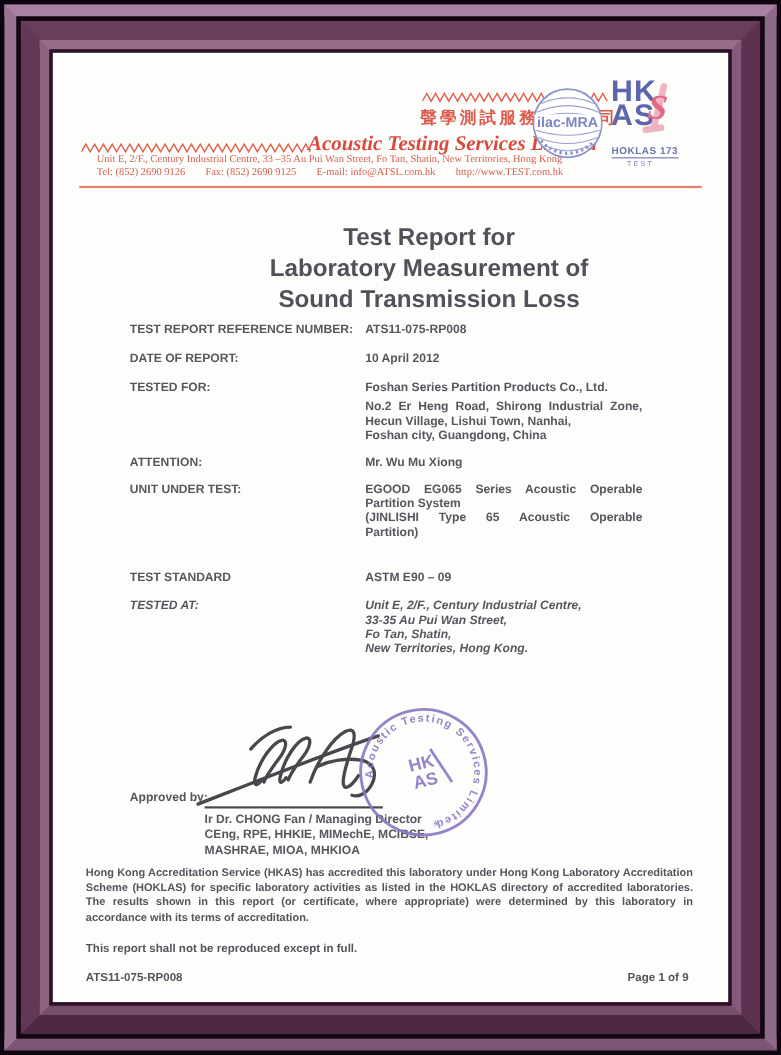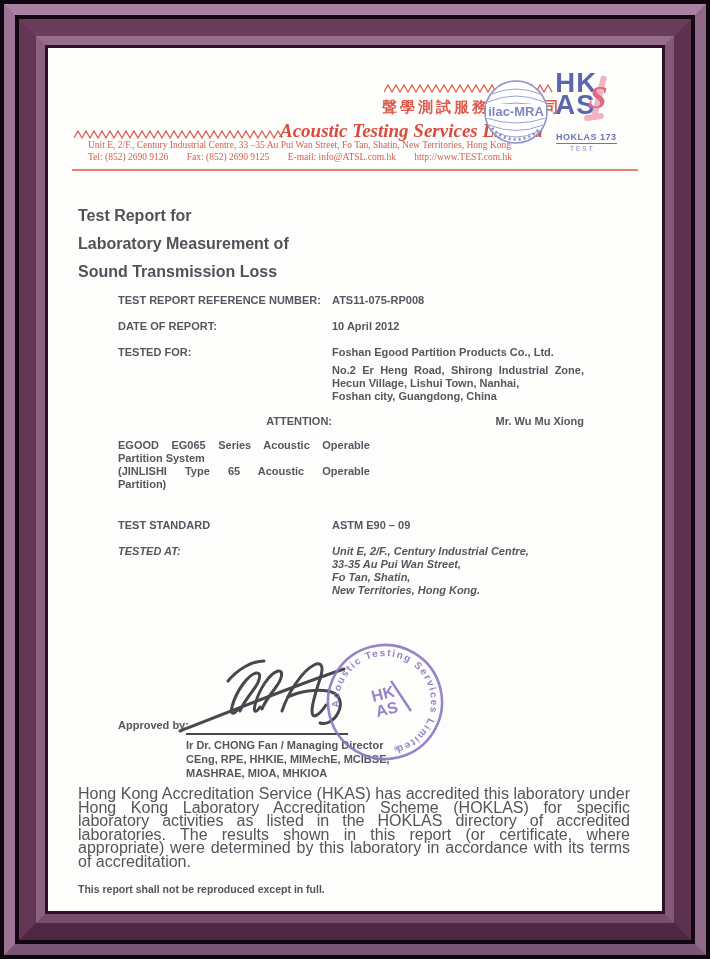--- a/index.html
+++ b/index.html
@@ -41,40 +41,40 @@
             transform:rotate(14deg); border-radius:3px; }
   .hkas-jfoot { position:absolute; left:28px; top:42px; width:20px; height:6px; background:#efb3c3;
             border-radius:3px; transform:rotate(-8deg); }
   .hkas-s { position:absolute; left:33px; top:7px; font-size:32px; font-weight:bold; font-style:italic;
             color:#e06a86; transform:rotate(6deg); font-family:"Liberation Serif",serif; }
   .hoklas { margin-top:8px; font-size:9px; font-weight:bold; color:#6b74b5; letter-spacing:0.5px;
             border-bottom:1.5px solid #6b74b5; display:inline-block; padding-bottom:1px; }
   .hoklas-test { font-size:6.5px; color:#8089c4; letter-spacing:2px; margin-left:14px; margin-top:1px; }
 
   
-  .title { margin:14px 0 0 30px; font-size:16px; font-weight:bold; line-height:28px; color:#515259; }
+  .title { margin:14px 0 0 70px; font-size:22px; font-weight:bold; line-height:28px; color:#515259;text-align:center; }
 
   
   .fields { margin:8px 0 0 70px; }
   .field-row { display:flex; font-size:11px; font-weight:bold; line-height:13px; }
   .field-label { width:214px; flex:none; }
   .field-value { width:252px; flex:none; }
   .field-line { white-space:nowrap; }
   .field-line.justify-line { white-space:normal; text-align:justify; text-align-last:justify; }
 
   
   .approval { position:relative; margin:42px 0 0 70px; height:138px; }
   .sig-svg { position:absolute; left:58px; top:6px; }
   .sig-underline { position:absolute; left:68px; top:94px; width:162px; border-bottom:2px solid #46484e; }
   .approved-label { position:absolute; left:0; top:80px; font-size:11px; font-weight:bold; }
   .sig-name { position:absolute; left:68px; top:99px; font-size:11px; font-weight:bold; line-height:14px; }
   .stamp { position:absolute; left:204px; top:0px; opacity:0.9; }
 
   
-  .accred { margin:10px 32px 0 30px; font-size:16px; font-weight:normal; line-height:13.5px;
+  .accred { margin:10px 32px 0 30px; font-size:10px; font-weight:bold; line-height:13.5px;
             text-align:justify; color:#53555d; }
   .repro-note { margin:15px 32px 0 30px; font-size:10.5px; font-weight:bold; color:#53555d; }
   .page-row { margin:15px 36px 0 30px; display:flex; justify-content:space-between;
               font-size:10.5px; font-weight:bold; color:#53555d; }
 
   svg text { font-family:"Liberation Sans", sans-serif; }
 </style>
 </head>
 <body>
 
@@ -149,38 +149,39 @@
                   </div>
                   <div class="field-row" style="margin-bottom: 13px;">
                     <div class="field-label">DATE OF REPORT:</div>
                     <div class="field-value">
                       <div class="field-line">10 April 2012</div>
                     </div>
                   </div>
                   <div class="field-row" style="margin-bottom: 5px;">
                     <div class="field-label">TESTED FOR:</div>
                     <div class="field-value">
-                      <div class="field-line">Foshan Egood Partition Products Co., Ltd.</div>
+                      <div class="field-line">Foshan Series Partition Products Co., Ltd.</div>
                     </div>
                   </div>
                   <div class="field-row" style="margin-bottom: 12px;">
                     <div class="field-label"></div>
                     <div class="field-value">
                       <div class="field-line justify-line">No.2 Er Heng Road, Shirong Industrial Zone,</div>
                       <div class="field-line">Hecun Village, Lishui Town, Nanhai,</div>
                       <div class="field-line">Foshan city, Guangdong, China</div>
                     </div>
                   </div>
-                  <div class="field-row" style="margin-bottom: 11px; text-align: right;">
+                  <div class="field-row" style="margin-bottom: 11px;">
                     <div class="field-label">ATTENTION:</div>
                     <div class="field-value">
                       <div class="field-line">Mr. Wu Mu Xiong</div>
                     </div>
                   </div>
                   <div class="field-row" style="margin-bottom: 28px;">
+                    <div class="field-label">UNIT UNDER TEST:</div>
                     <div class="field-value">
                       <div class="field-line justify-line">EGOOD EG065 Series Acoustic Operable</div>
                       <div class="field-line">Partition System</div>
                       <div class="field-line justify-line">(JINLISHI Type 65 Acoustic Operable</div>
                       <div class="field-line">Partition)</div>
                     </div>
                   </div>
                   <div class="field-row" style="margin-bottom: 13px;">
                     <div class="field-label">TEST STANDARD</div>
                     <div class="field-value">

